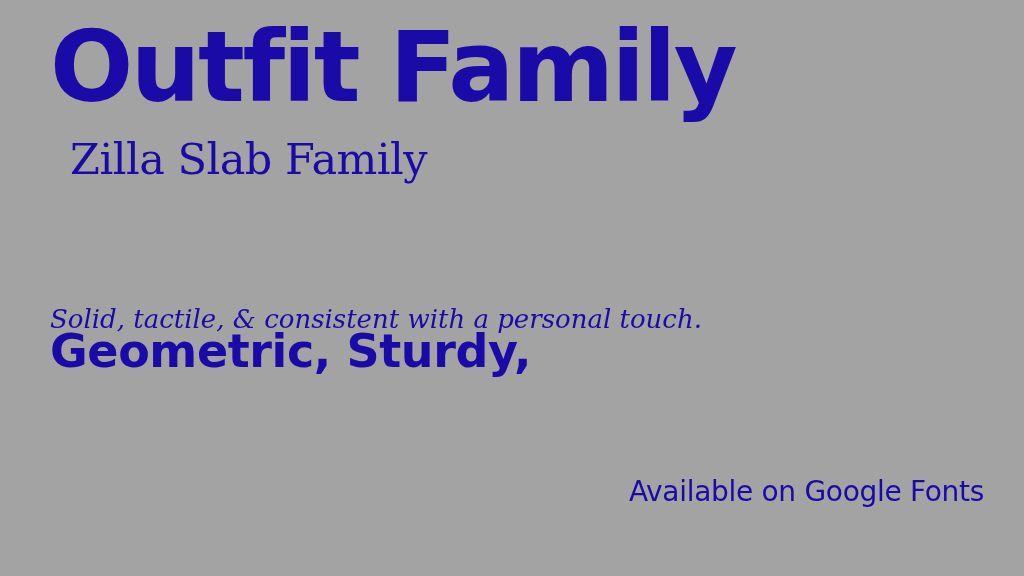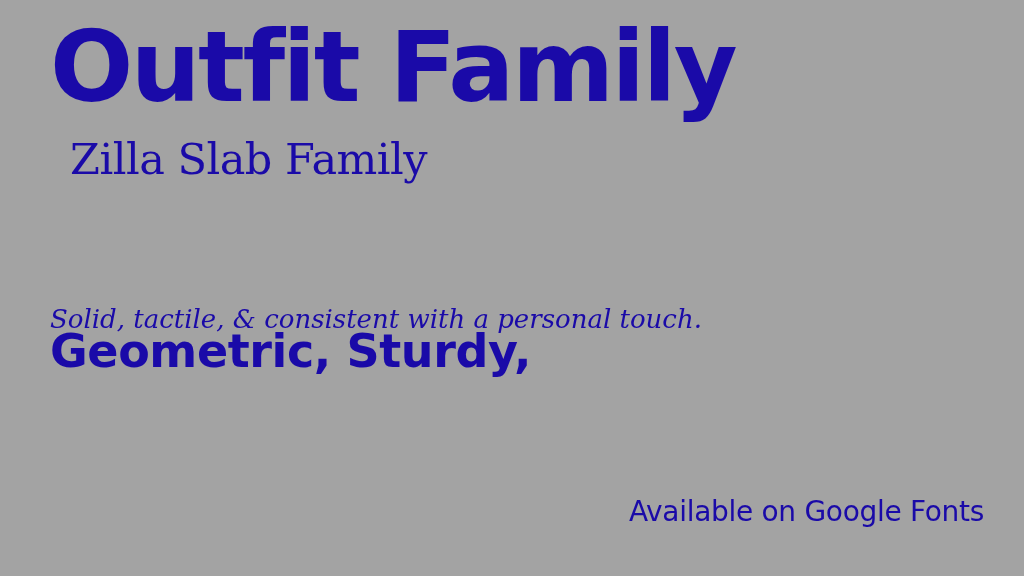--- a/index.html
+++ b/index.html
@@ -72,21 +72,21 @@
     letter-spacing: -0.4px;
   }
   #descriptors .descriptor-line {
     display: block;
   }
 
   
   #footer-note {
     position: absolute;
     right: 40px;
-    top: 498px;
+    top: 478px;
     left: auto;
     white-space: nowrap;
     color: #1a0aa8;
     font-family: "DejaVu Sans", sans-serif;
     font-weight: 400;
     font-size: 28px;
     line-height: 1.0;
     letter-spacing: -0.3px;
     text-align: right;
     margin-left: 34px;

